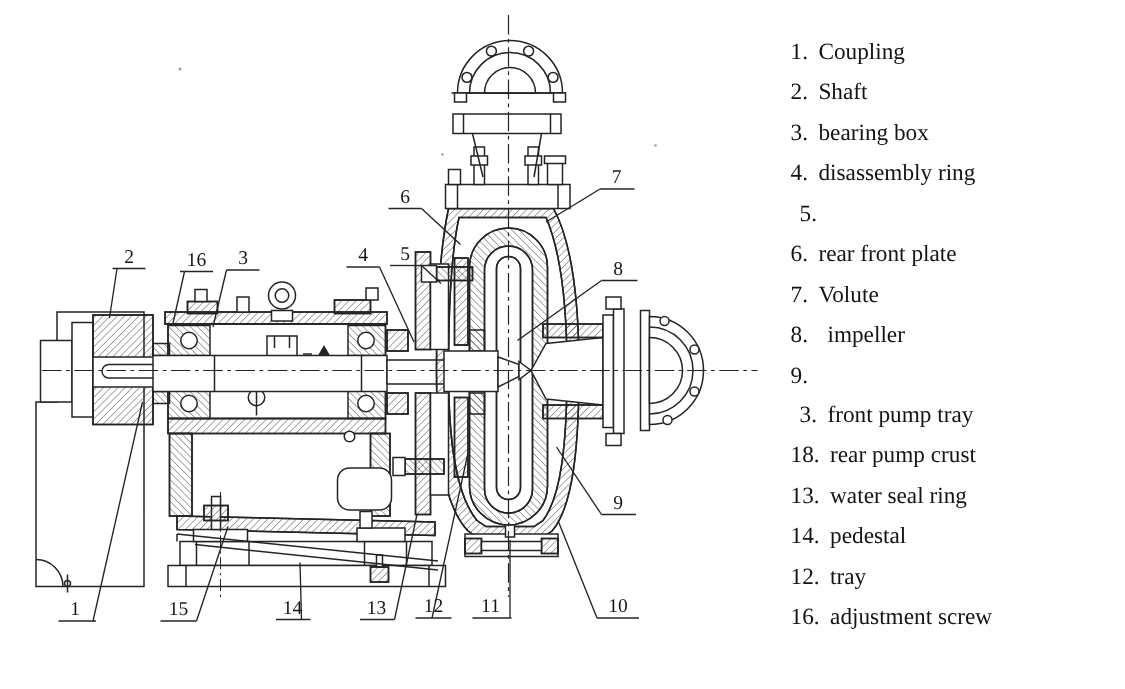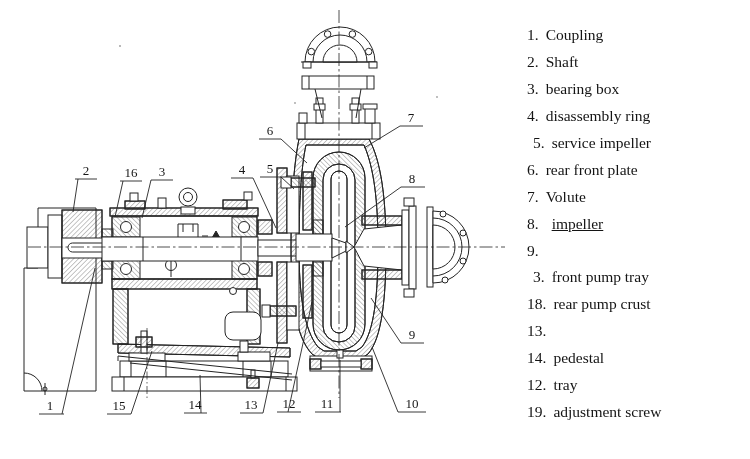--- a/index.html
+++ b/index.html
@@ -3,21 +3,21 @@
 <meta charset="utf-8">
 <style>
   html,body{margin:0;padding:0;background:#fff;}
   .stage{position:relative;width:750px;height:459px;background:#ffffff;overflow:hidden;
          font-family:"Liberation Serif",serif;}
   .diagram-svg{position:absolute;left:0;top:0;}
   .lg{position:absolute;left:527px;top:22px;color:#141414;font-size:15.5px;}
   .lg-row{height:26.9px;display:flex;align-items:center;white-space:pre;}
   .lg-num{margin-right:7px;}
   .ind{padding-left:6px;}
-  .gap8 .lg-lbl{margin-left:6px;text-decoration:underline;}
+  .gap8 .lg-lbl{margin-left:6px;}
   text.co{font-family:"Liberation Serif",serif;font-size:13px;fill:#161616;}
 </style>
 </head>
 <body>
 
 <div class="stage">
 
 <svg class="diagram-svg" width="520" height="459" viewBox="0 0 520 459" xmlns="http://www.w3.org/2000/svg" stroke-linecap="butt" stroke-linejoin="miter">
   <defs>
     <pattern id="h1" width="3.4" height="3.4" patternUnits="userSpaceOnUse" patternTransform="rotate(45)">
@@ -340,26 +340,26 @@
       </g>
     </g>
   </g>
 </svg>
 
 <div class="lg">
   <div class="lg-row"><span class="lg-num">1.</span><span class="lg-lbl">Coupling</span></div>
   <div class="lg-row"><span class="lg-num">2.</span><span class="lg-lbl">Shaft</span></div>
   <div class="lg-row"><span class="lg-num">3.</span><span class="lg-lbl">bearing box</span></div>
   <div class="lg-row"><span class="lg-num">4.</span><span class="lg-lbl">disassembly ring</span></div>
-  <div class="lg-row ind"><span class="lg-num">5.</span><span class="lg-lbl">service impeller</span></div>
+  <div class="lg-row ind"><span class="lg-num">5.</span></div>
   <div class="lg-row"><span class="lg-num">6.</span><span class="lg-lbl">rear front plate</span></div>
   <div class="lg-row"><span class="lg-num">7.</span><span class="lg-lbl">Volute</span></div>
   <div class="lg-row gap8"><span class="lg-num">8.</span><span class="lg-lbl">impeller</span></div>
   <div class="lg-row"><span class="lg-num">9.</span></div>
   <div class="lg-row ind"><span class="lg-num">3.</span><span class="lg-lbl">front pump tray</span></div>
   <div class="lg-row"><span class="lg-num">18.</span><span class="lg-lbl">rear pump crust</span></div>
-  <div class="lg-row"><span class="lg-num">13.</span></div>
+  <div class="lg-row"><span class="lg-num">13.</span><span class="lg-lbl">water seal ring</span></div>
   <div class="lg-row"><span class="lg-num">14.</span><span class="lg-lbl">pedestal</span></div>
   <div class="lg-row"><span class="lg-num">12.</span><span class="lg-lbl">tray</span></div>
-  <div class="lg-row"><span class="lg-num">19.</span><span class="lg-lbl">adjustment screw</span></div>
+  <div class="lg-row"><span class="lg-num">16.</span><span class="lg-lbl">adjustment screw</span></div>
 </div>
 
 </div>
 
 </body></html>

